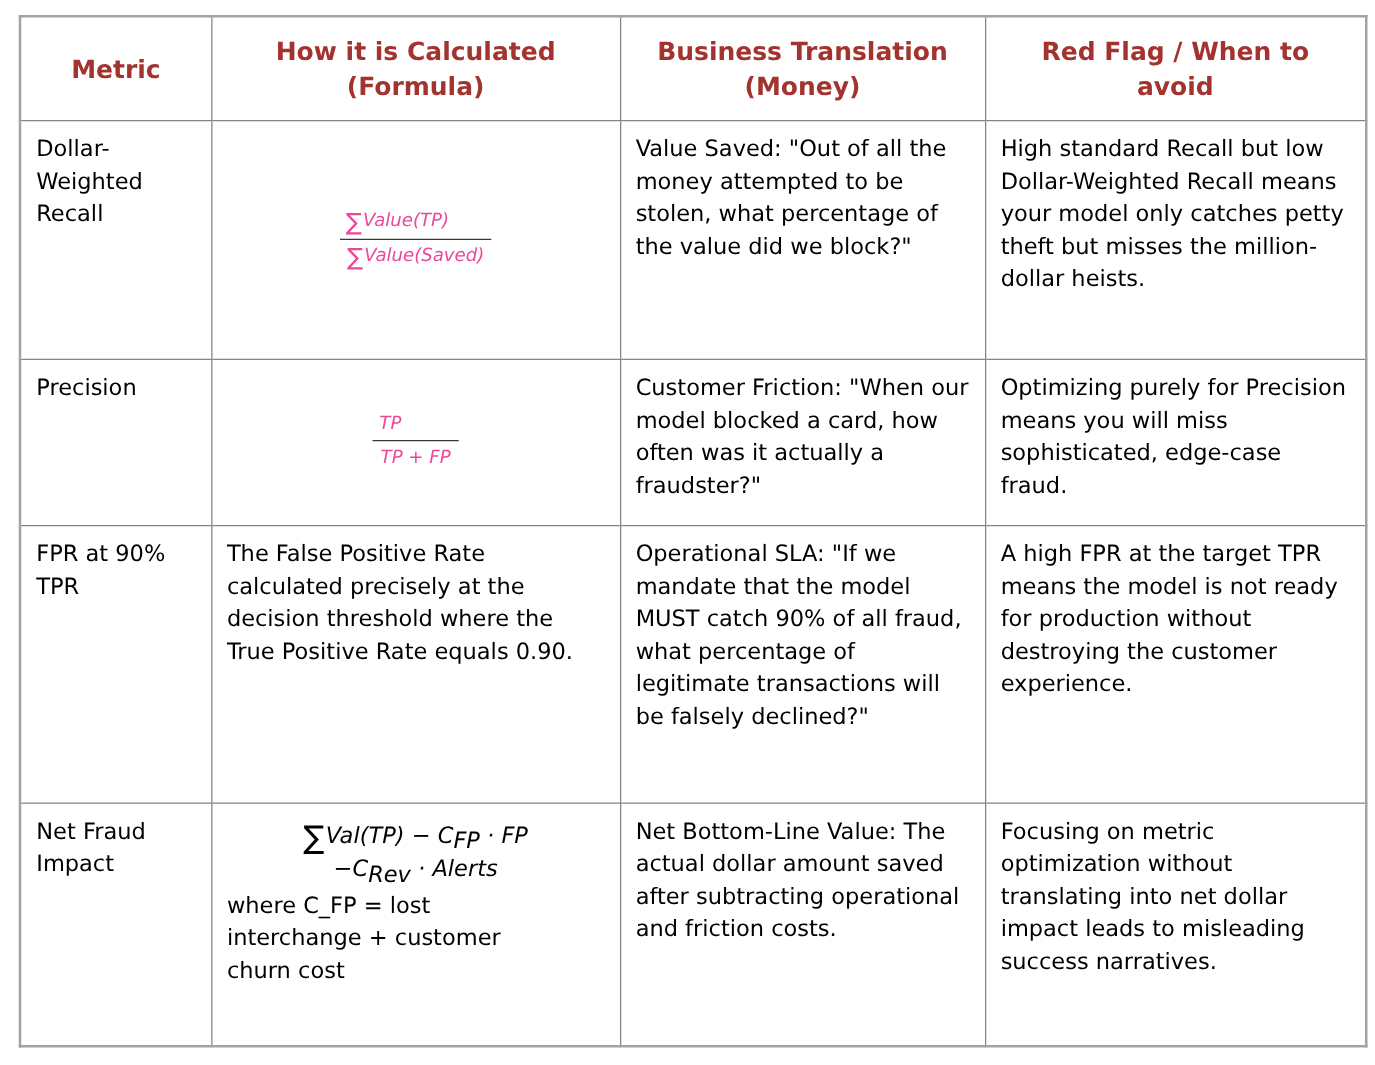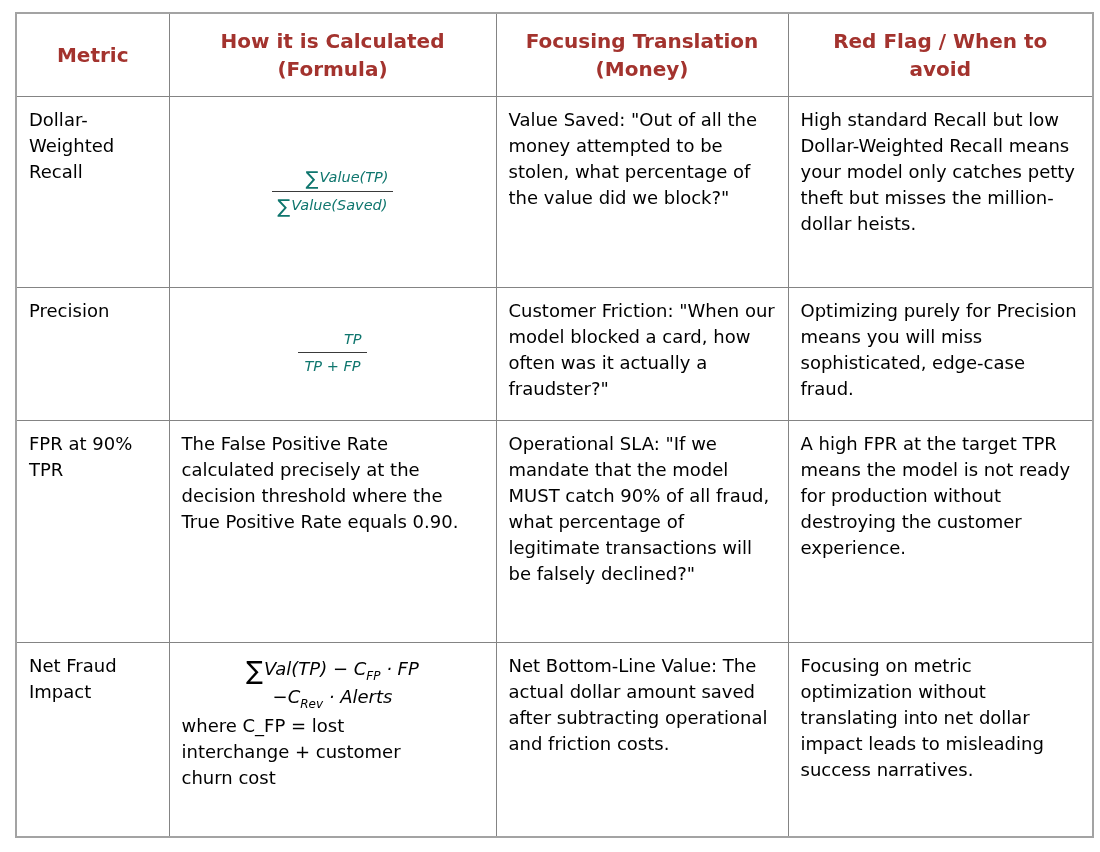--- a/index.html
+++ b/index.html
@@ -54,24 +54,24 @@
   tr.r2       { height: 222px; }
   tr.r3       { height: 195px; margin-left: 29px; }
   td.metric-cell { white-space: pre-line; }
   td.formula-mid {
     vertical-align: middle;
     text-align: center;
   }
   
   .frac {
     display: inline-block;
-    text-align: right;
+    text-align: left;
     font-style: italic;
     font-size: 14.5px;
-    color: #0f766e;
+    color: #ec4899;
   }
   .frac .num { display: block; padding: 0 5px 3px; line-height: 20px; }
   .frac .den { display: block; border-top: 1.5px solid #3a3a3a; padding: 3px 6px 0; line-height: 20px; }
   .sigma {
     font-style: normal;
     font-size: 19px;
     line-height: 1;
     vertical-align: -3px;
     margin-right: 1px;
   }
@@ -84,21 +84,21 @@
     margin-top: 2px;
   }
   .formula-block .sigma-big {
     font-style: normal;
     font-size: 25px;
     line-height: 1;
     vertical-align: -4px;
     margin-right: 1px;
   }
   .formula-block sub {
-    font-size: 12px;
+    font-size: 18px;
     font-style: italic;
     line-height: 0;
   }
   .fnote {
     text-align: left;
     white-space: pre-line;
     font-style: normal;
     font-size: 18px;
     line-height: 26px;
     margin-top: 3px;
@@ -113,21 +113,21 @@
       <col style="width:153px">
       <col style="width:327px">
       <col style="width:292px">
       <col style="width:305px">
     </colgroup>
     <thead>
       <tr class="hdr">
         <th>Metric</th>
         <th>How it is Calculated
 (Formula)</th>
-        <th>Focusing Translation
+        <th>Business Translation
 (Money)</th>
         <th>Red Flag / When to
 avoid</th>
       </tr>
     </thead>
     <tbody>
 
       <tr class="r0">
         <td class="metric-cell">Dollar-
 Weighted

